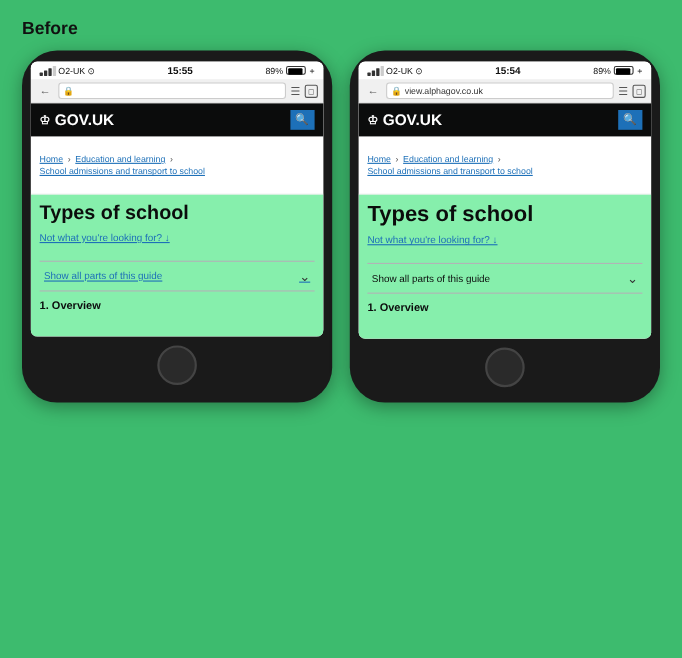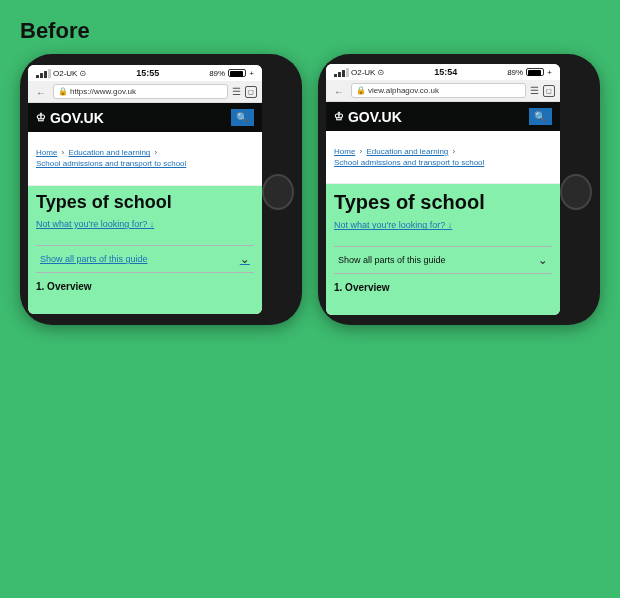--- a/index.html
+++ b/index.html
@@ -12,36 +12,37 @@
       flex-direction: column;
       align-items: flex-start;
       padding: 18px 20px;
     }
     .labels-row {
       display: flex;
       width: 100%;
       margin-bottom: 10px;
     }
     .label {
-      font-size: 22px;
+      font-size: 16px;
       font-weight: bold;
       color: #111;
       width: 50%;
     }
     .phones-row {
       display: flex;
       width: 100%;
       gap: 16px;
     }
     .phone-outer {
       background: #1a1a1a;
       border-radius: 32px;
       padding: 10px 8px;
       width: 284px;
       display: flex;
+      flex-direction: column;
       align-items: center;
       box-shadow: 0 4px 16px rgba(0,0,0,0.35);
       position: relative;
     }
     .phone-screen {
       background: #fff;
       width: 100%;
       border-radius: 6px;
       overflow: hidden;
       display: flex;
@@ -253,21 +254,20 @@
           <span>89%</span>
           <div class="battery"></div>
           <span>+</span>
         </div>
       </div>
 
       <div class="address-bar">
         <span class="nav-btn">←</span>
         <div class="url-box">
           <span class="lock-icon">🔒</span>
-          <span class="url-text">https://www.gov.uk</span>
         </div>
         <span class="menu-icon">☰</span>
         <div class="tab-icon">◻</div>
       </div>
 
       <div class="gov-header">
         <div class="gov-logo">
           <span class="crown">♔</span>
           <span>GOV.UK</span>
         </div>

